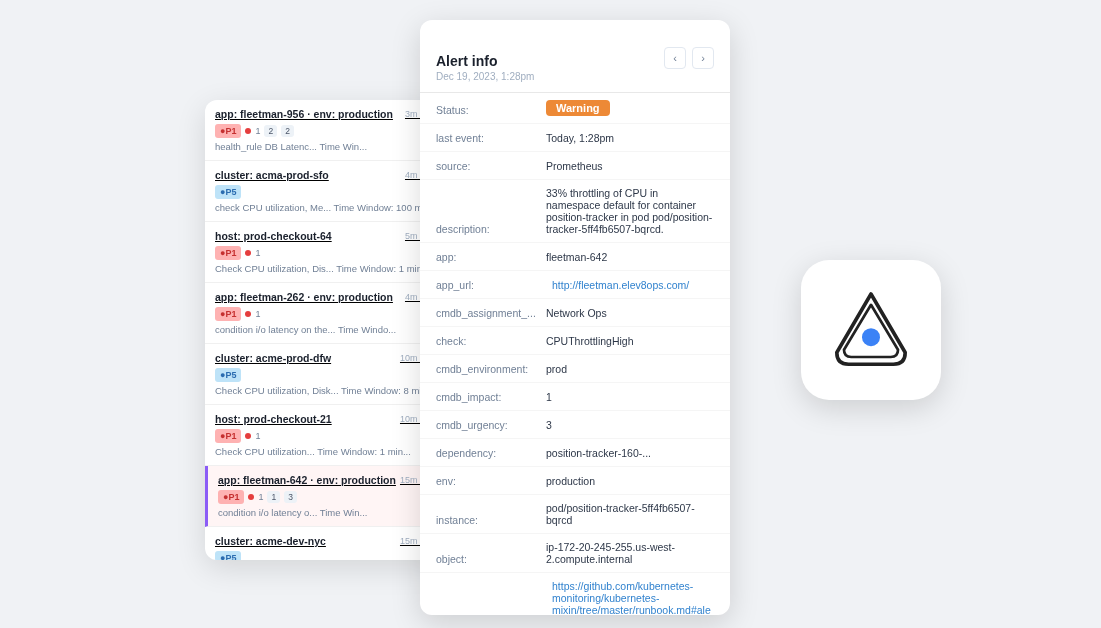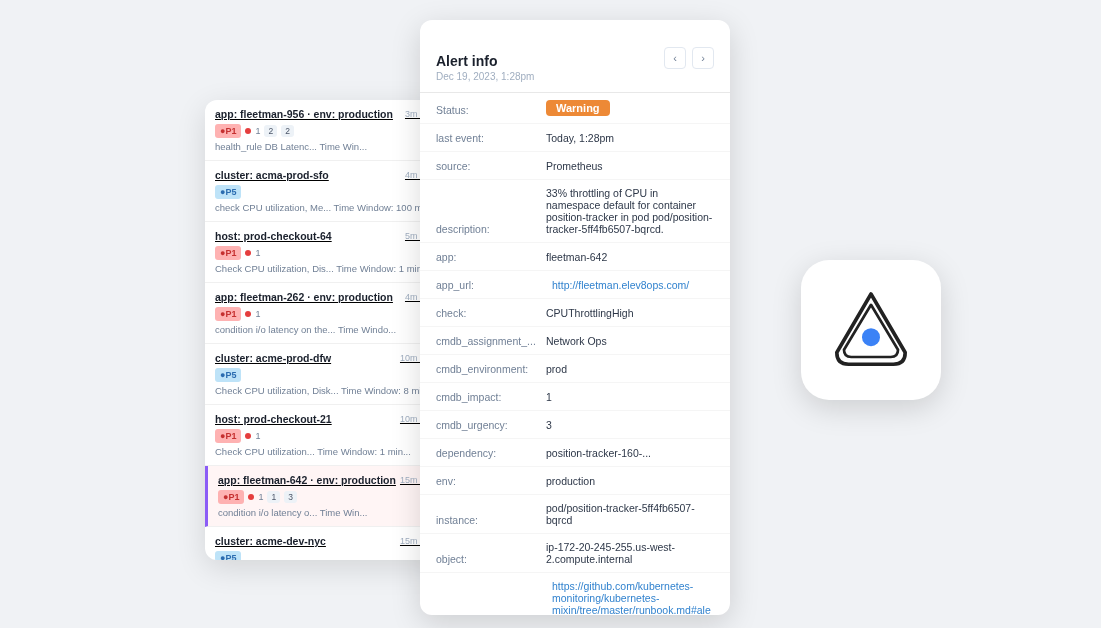--- a/index.html
+++ b/index.html
@@ -363,28 +363,28 @@
   </div>
           <div class="info-row">
     <span class="info-label">app:</span>
     <span class="info-value">fleetman-642</span>
   </div>
           <div class="info-row">
     <span class="info-label">app_url:</span>
     <span class="info-value link">http://fleetman.elev8ops.com/</span>
   </div>
           <div class="info-row">
+    <span class="info-label">cmdb_assignment_...</span>
+    <span class="info-value">Network Ops</span>
+  </div>
+          <div class="info-row">
     <span class="info-label">check:</span>
     <span class="info-value">CPUThrottlingHigh</span>
   </div>
           <div class="info-row">
-    <span class="info-label">cmdb_assignment_...</span>
-    <span class="info-value">Network Ops</span>
-  </div>
-          <div class="info-row">
     <span class="info-label">cmdb_environment:</span>
     <span class="info-value">prod</span>
   </div>
           <div class="info-row">
     <span class="info-label">cmdb_impact:</span>
     <span class="info-value">1</span>
   </div>
           <div class="info-row">
     <span class="info-label">cmdb_urgency:</span>
     <span class="info-value">3</span>

